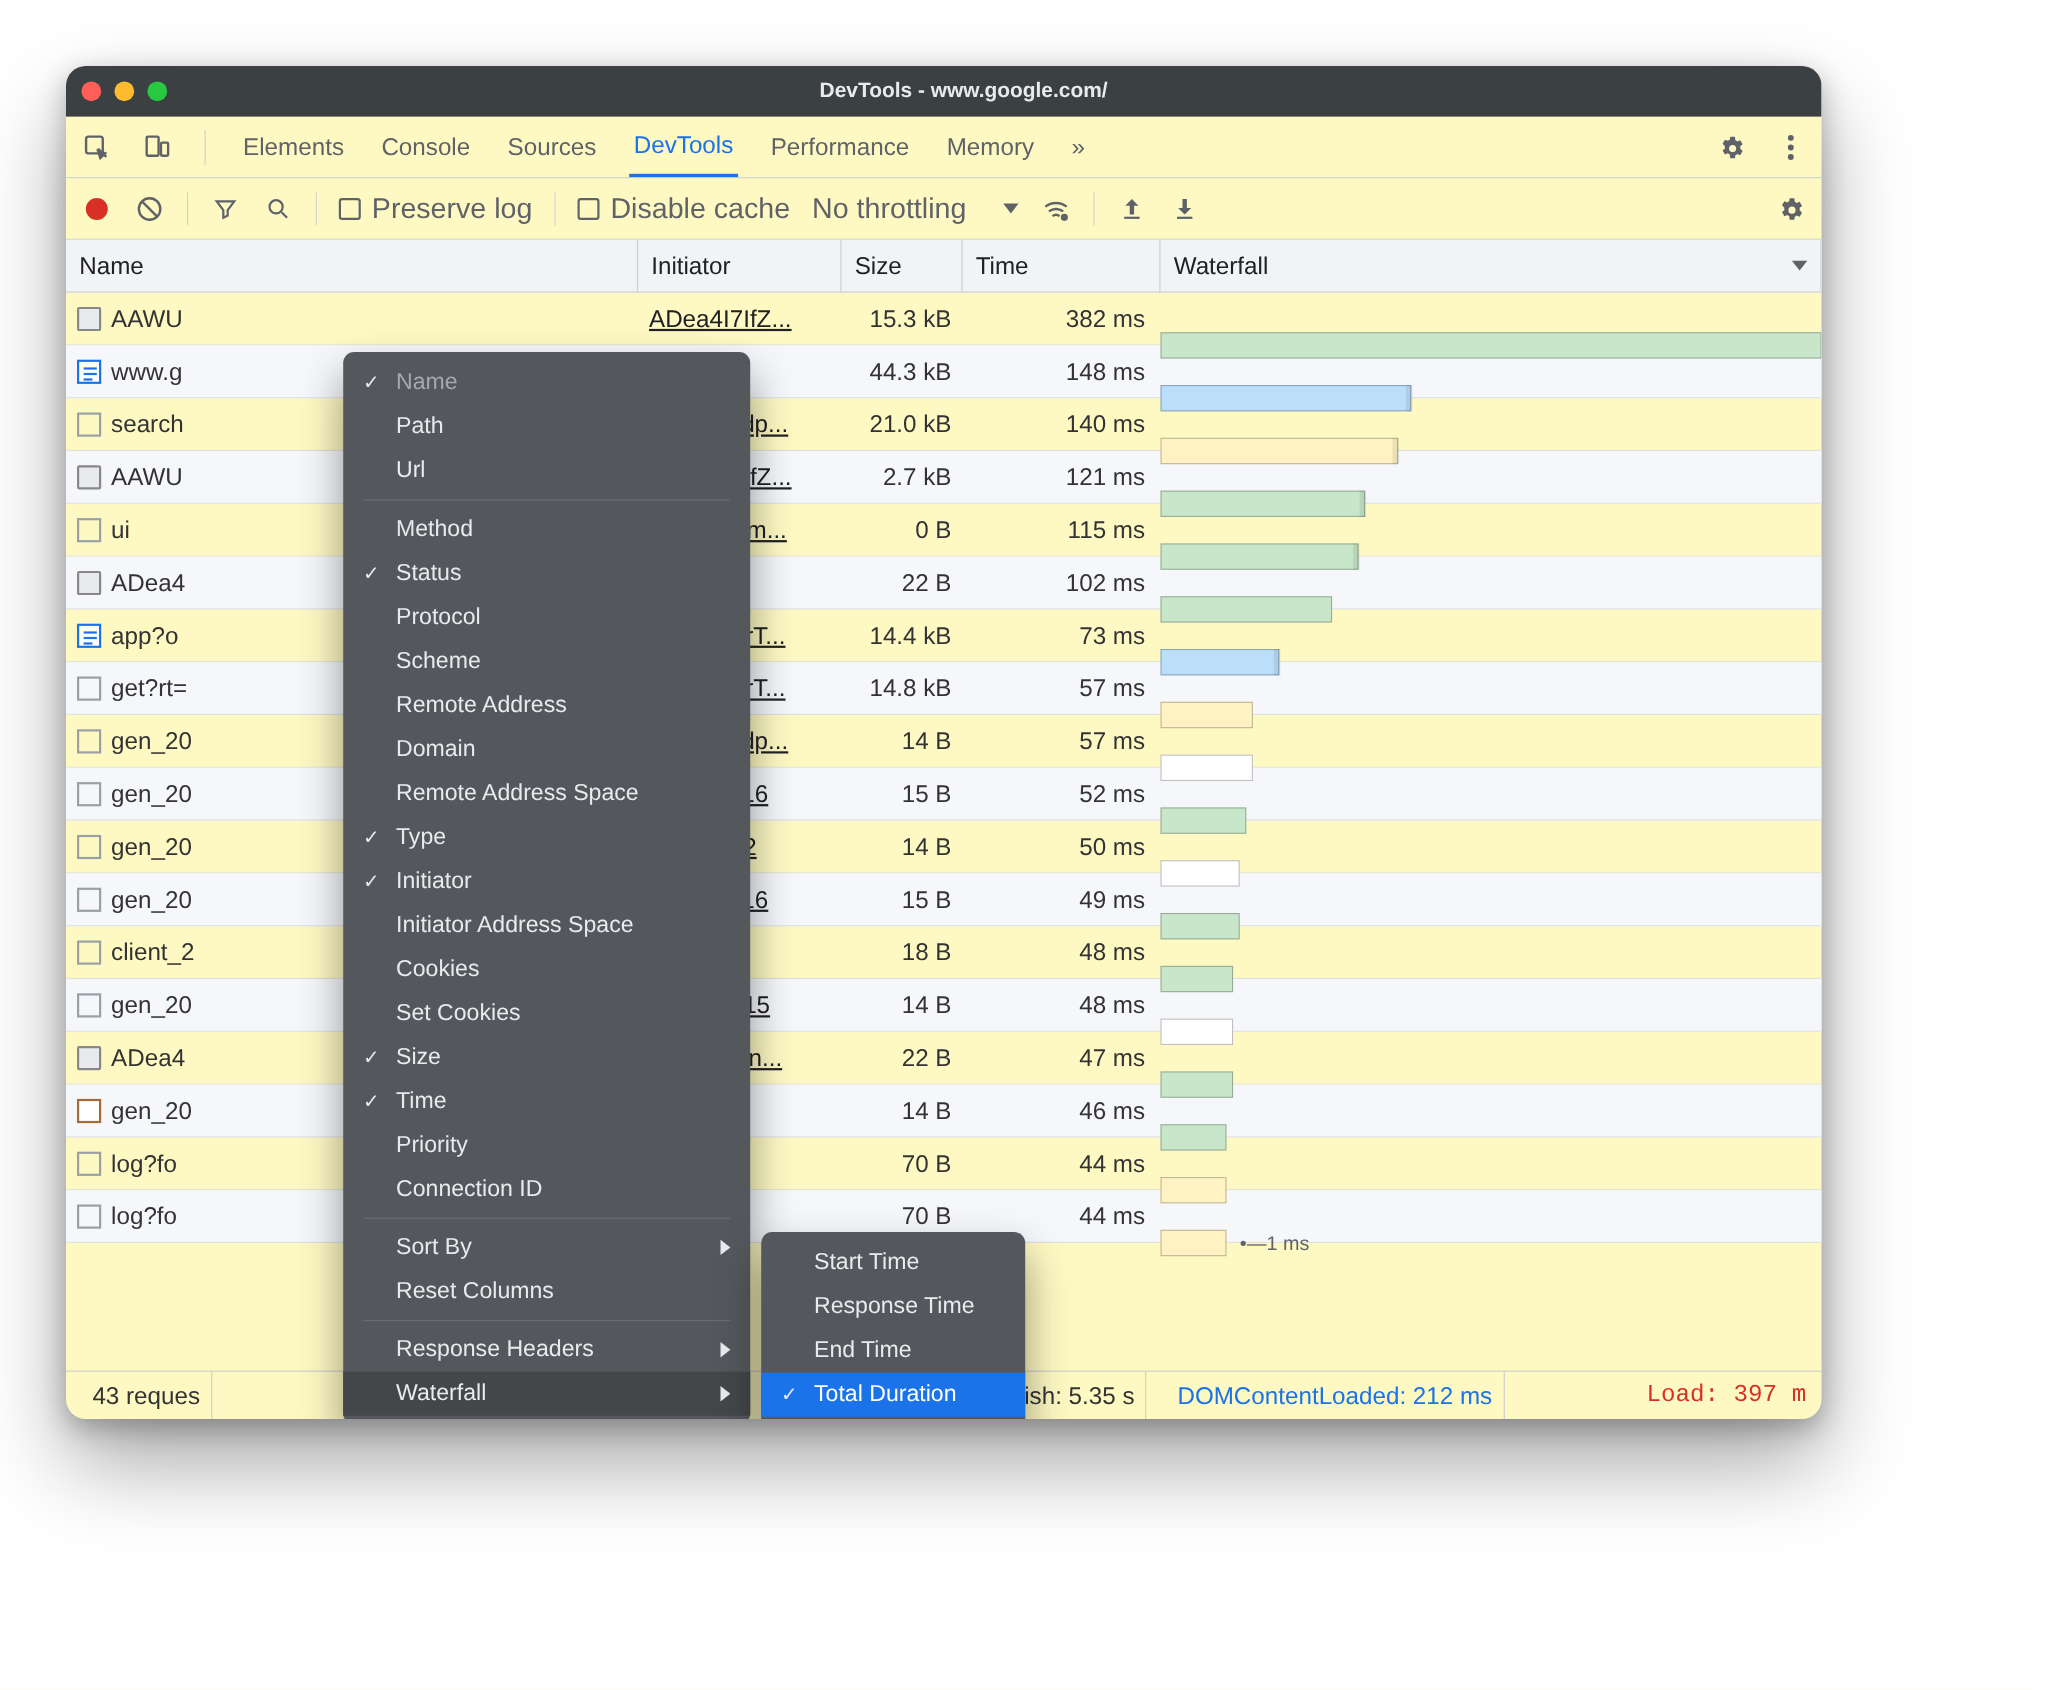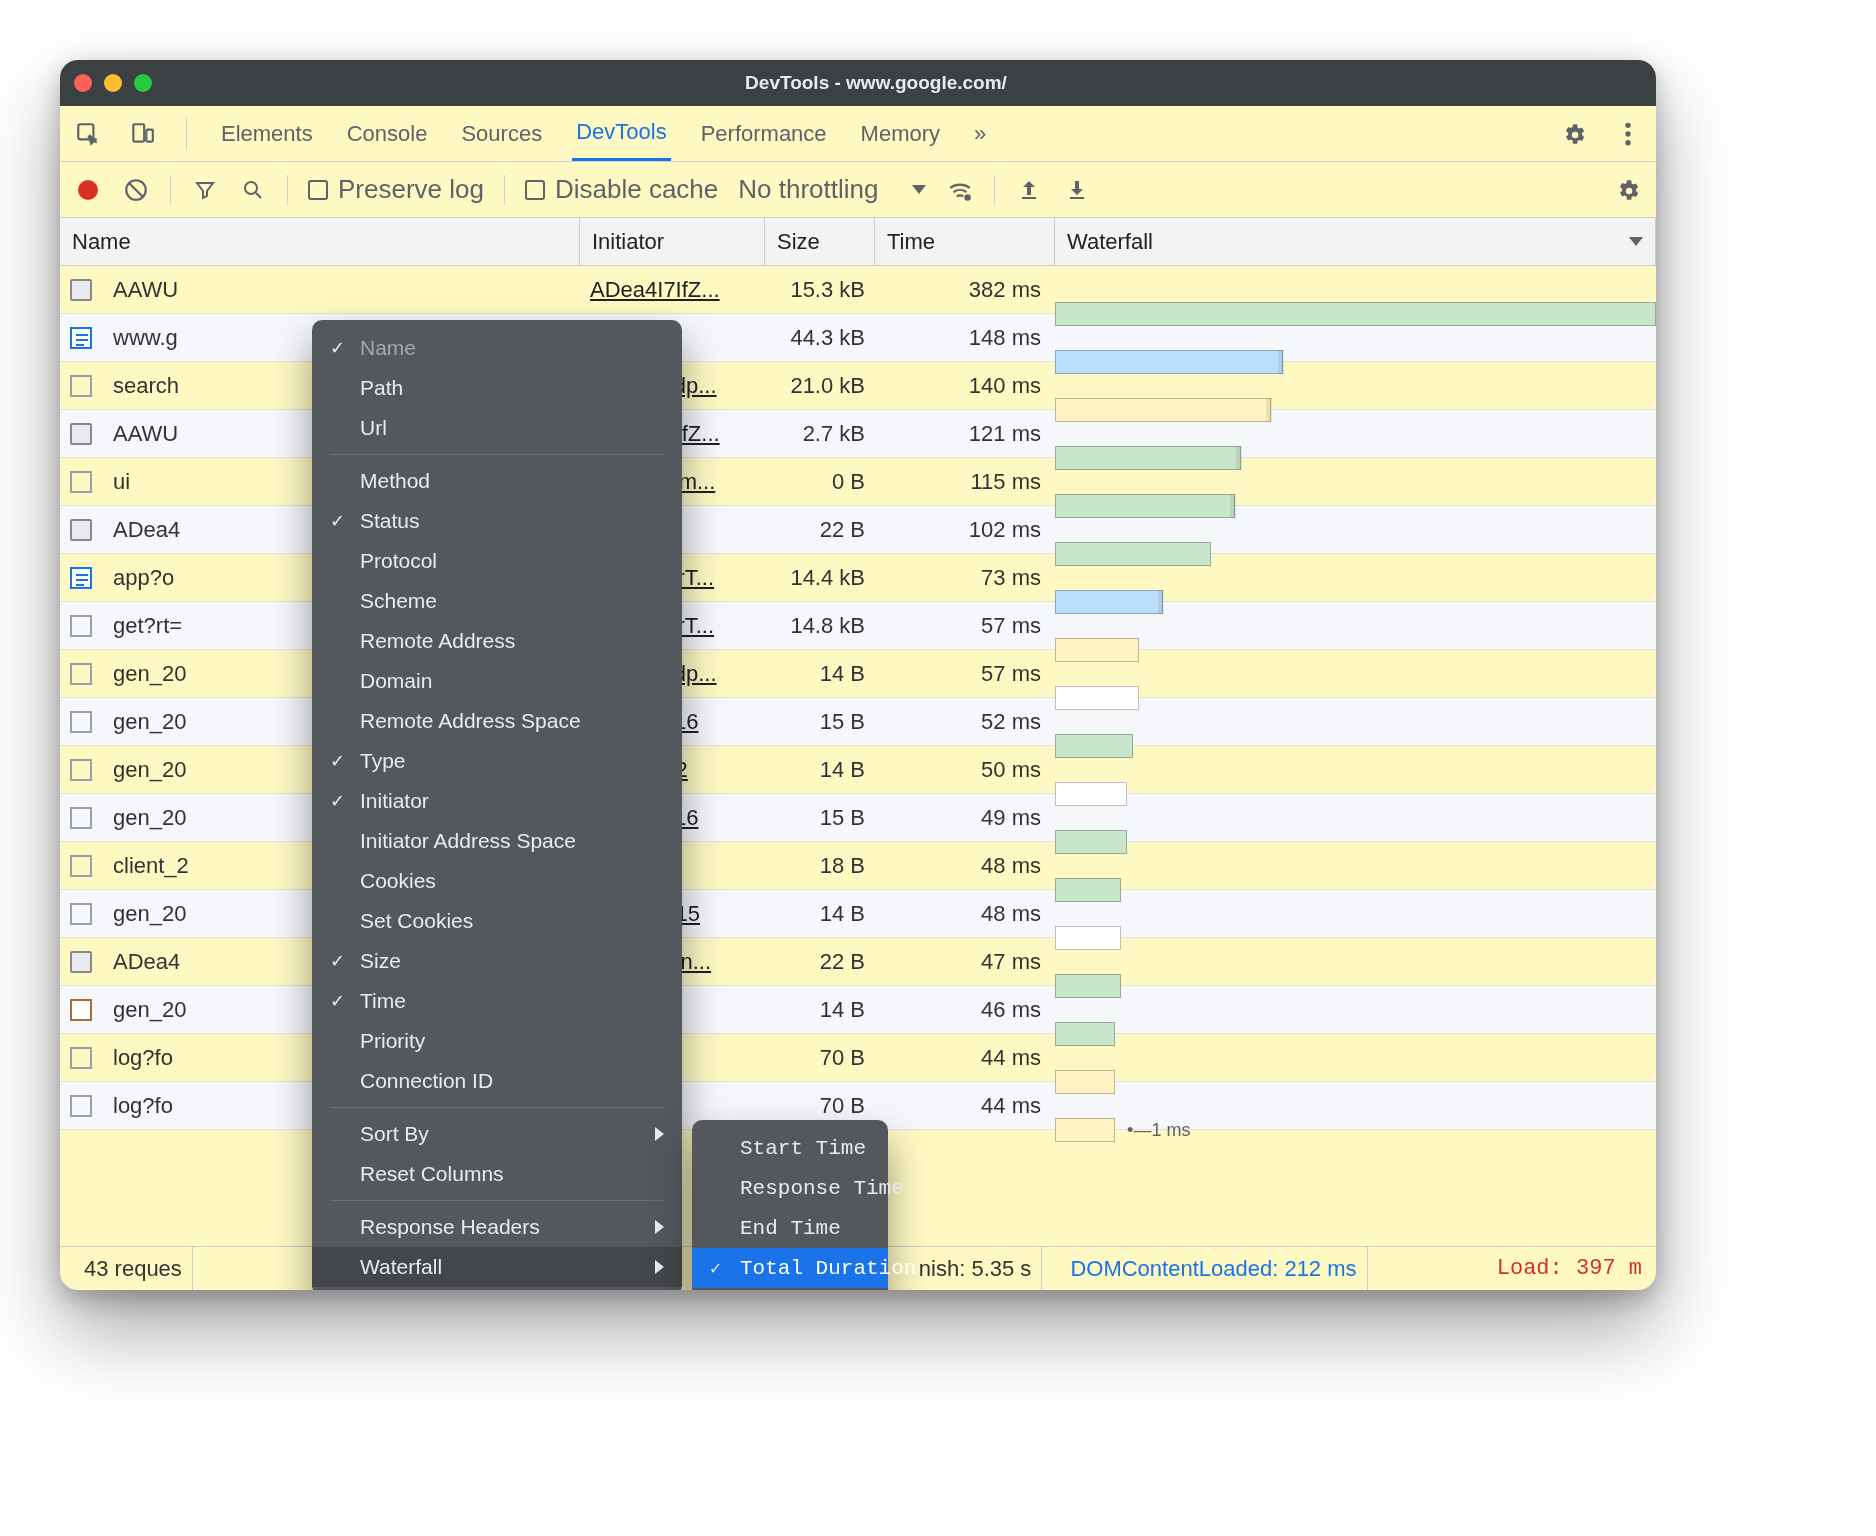--- a/index.html
+++ b/index.html
@@ -33,21 +33,21 @@
   .throt { display:flex; align-items:center; gap:8px; }
   .tri-down { width:0;height:0;border-left:7px solid transparent;border-right:7px solid transparent;border-top:9px solid #5f6368; }
   
   .headers { height:48px; border-bottom:1px solid #ccc; display:flex; font-size:22px; color:#202124; background:#f1f3f4; }
   .hcell { border-right:1px solid #ccc; display:flex; align-items:center; padding:0 12px; }
   .h-name{ width:520px; } .h-init{ width:185px; } .h-size{ width:110px; } .h-time{ width:180px; justify-content:flex-start; } .h-wf{ flex:1; justify-content:space-between; }
   
   .rows { flex:1; overflow:hidden; position:relative; font-size:22px; }
   .row { height:48px; display:flex; border-bottom:1px solid #e0e0e0; align-items:center; }
   .row:nth-child(even){ background:#f5f7fa; }
-  .c-name{ width:520px; padding:0 10px; display:flex; align-items:center; gap:21px; overflow:hidden; white-space:nowrap; }
+  .c-name{ width:520px; padding:0 10px; display:flex; align-items:center; gap:9px; overflow:hidden; white-space:nowrap; }
   .fileico{ width:22px; height:22px; border:2px solid #9aa0a6; flex:none; }
   .fileico.doc{ border-color:#1a73e8; background:linear-gradient(#1a73e8 0 0) 4px 5px/12px 2px no-repeat,linear-gradient(#1a73e8 0 0) 4px 10px/12px 2px no-repeat,linear-gradient(#1a73e8 0 0) 4px 15px/8px 2px no-repeat; background-color:#fff; }
   .fileico.img{ border-color:#a56c3a; background:#fff; }
   .fileico.av{ border-color:#888; border-radius:2px; background:#e8eaed; }
   .c-init{ width:185px; padding:0 10px; overflow:hidden; white-space:nowrap; text-overflow:ellipsis; color:#202124; }
   .c-init .u{ text-decoration:underline; }
   .c-size{ width:110px; padding:0 10px; text-align:right; }
   .c-time{ width:180px; padding:0 14px; text-align:right; }
   .c-wf{ flex:1; padding:0 12px; position:relative; }
   .bar{ position:absolute; top:12px; height:24px; border:1px solid rgba(0,0,0,.25); }
@@ -61,21 +61,21 @@
   
   .menu { position:absolute; background:#54585c; color:#e8eaed; border-radius:10px; padding:8px 0; font-size:21px; box-shadow:0 20px 40px rgba(0,0,0,.4); }
   .menu .mi { height:40px; display:flex; align-items:center; padding:0 24px 0 48px; position:relative; white-space:nowrap; }
   .menu .mi.ck::before{ content:"✓"; position:absolute; left:18px; color:#e8eaed; font-size:18px; }
   .menu .mi.dim{ color:#a5a9ad; }
   .menu .mi.hi{ background:#1a73e8; color:#fff; }
   .menu .mi.sub::after{ content:""; position:absolute; right:18px; width:0;height:0;border-top:7px solid transparent;border-bottom:7px solid transparent;border-left:9px solid #e8eaed; }
   .menu .mi.hov{ background:#444749; }
   .menu hr{ border:none; border-top:1px solid #6a6d70; margin:6px 18px; }
   .menu1{ left:252px; top:260px; width:370px; }
-  .menu2{ left:632px; top:1060px; width:196px;font-family:Liberation Mono, monospace; }
+  .menu2{ left:632px; top:1060px; width:240px; }
   .wf-label{ position:absolute; font-size:18px; color:#5f6368; }
   svg{display:block;}
 </style>
 </head>
 <body>
 
 <div class="window">
 
   <div class="titlebar">
     <div class="traffic">

